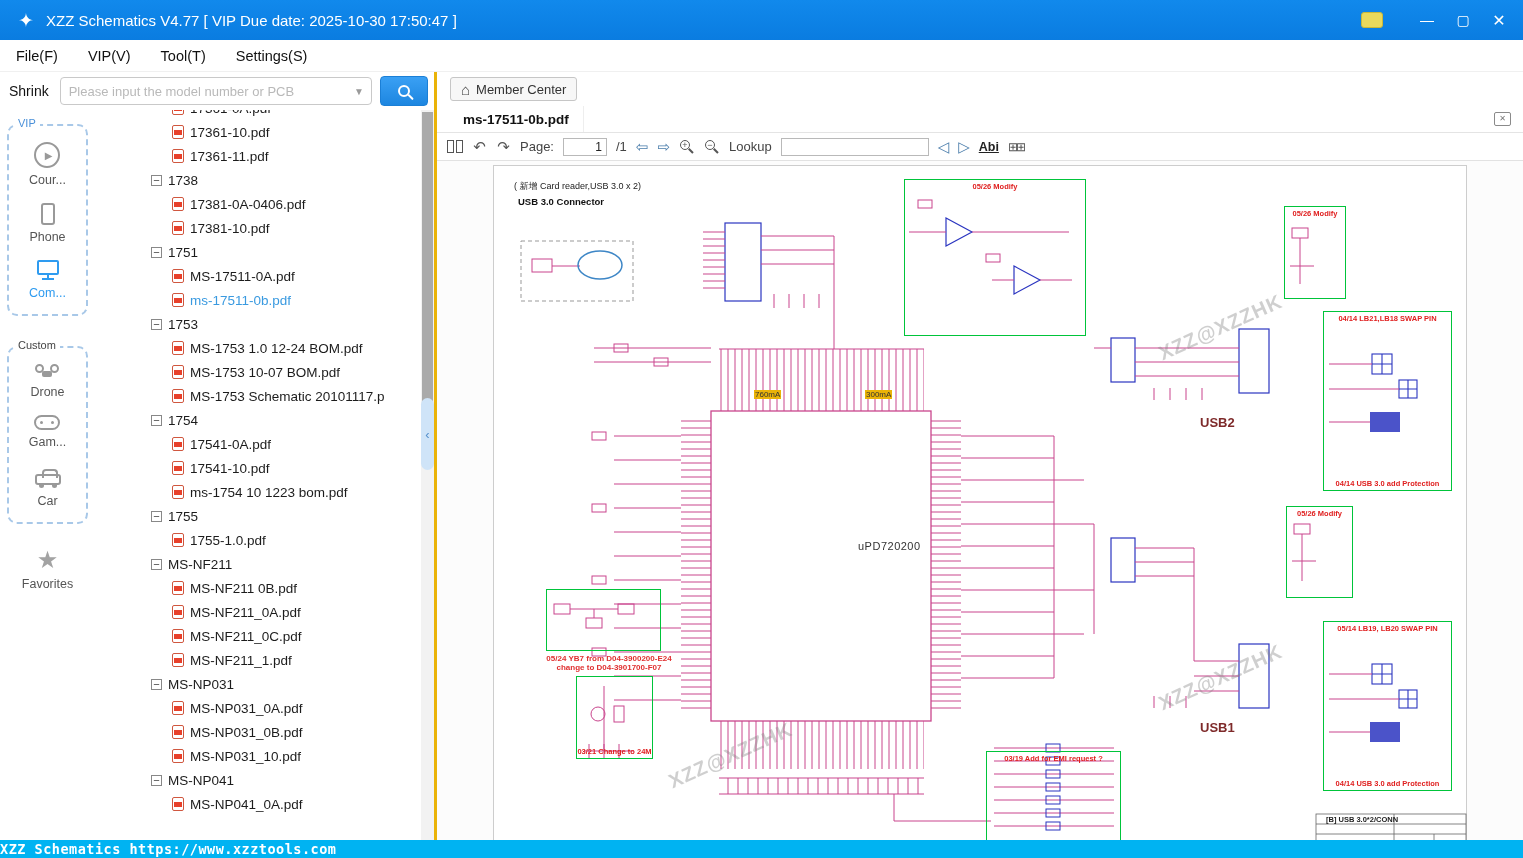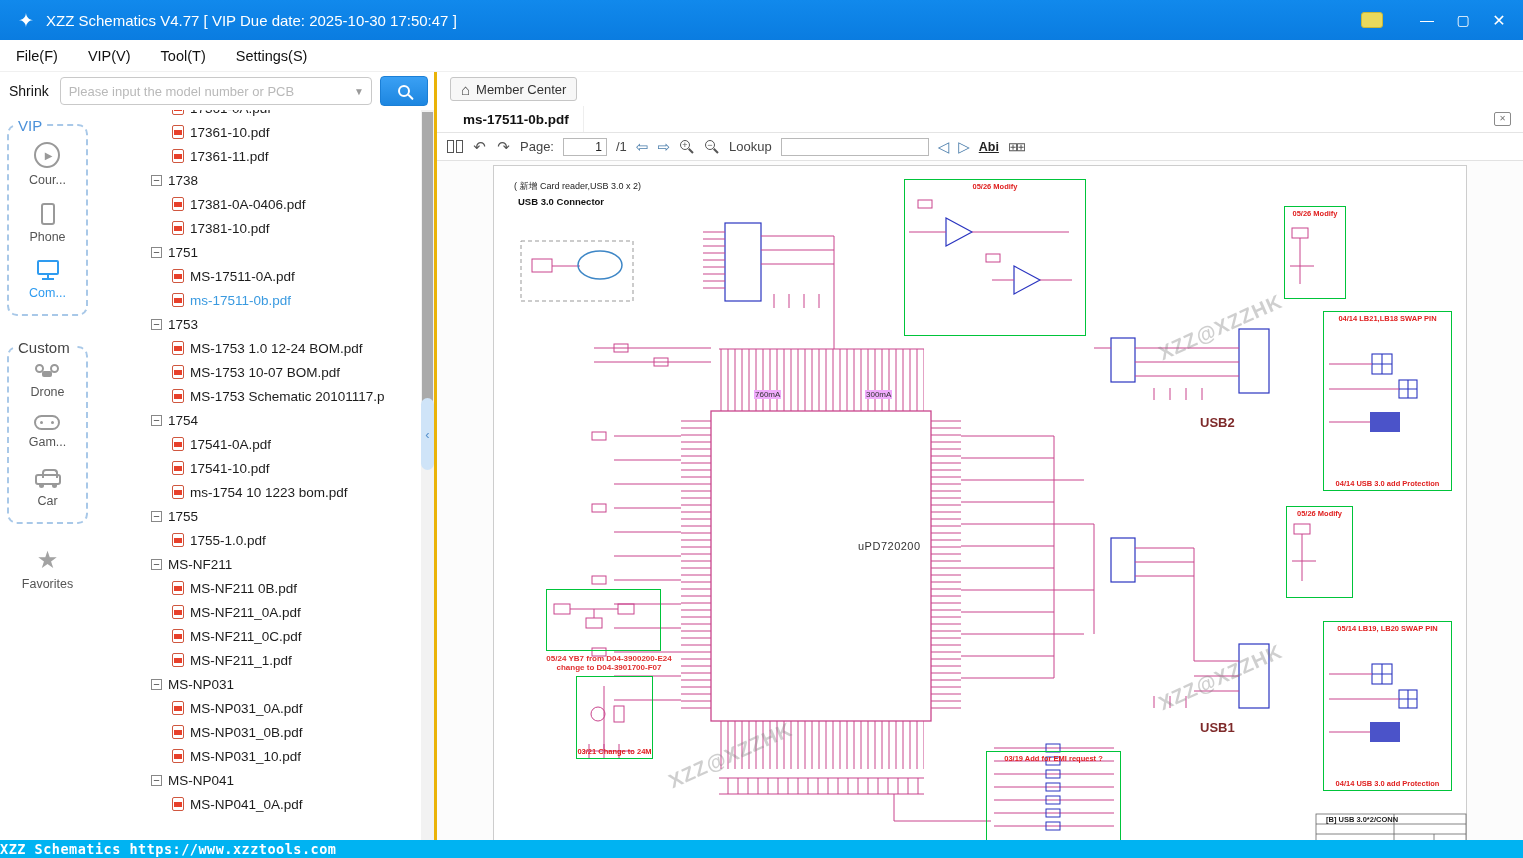--- a/index.html
+++ b/index.html
@@ -36,21 +36,21 @@
   .search-btn { width:48px; height:30px; background:linear-gradient(#3aa0f4,#1d86e0); border:1px solid #1b7fd6; border-radius:4px; display:flex; align-items:center; justify-content:center; flex:none; }
   .mag { width:12px; height:12px; border:2.4px solid #fff; border-radius:50%; position:relative; }
   .mag::after { content:""; position:absolute; width:7px; height:2.4px; background:#fff; transform:rotate(45deg); right:-6px; bottom:-3px; border-radius:1px; }
 
   .dock { flex:1; display:flex; min-height:0; }
 
   
   .iconbar { width:95px; padding-top:2px; flex:none; }
   .group { border:2px dashed #a8c8e8; border-radius:10px; margin:12px 7px 0; position:relative; padding:16px 0 14px; display:flex; flex-direction:column; align-items:center; gap:16px; }
   .group.custom { margin-top:30px; }
-  .group-label { position:absolute; top:-9px; left:5px; background:#fff; padding:0 4px; font-size:15px; }
+  .group-label { position:absolute; top:-9px; left:5px; background:#fff; padding:0 4px; font-size:11px; }
   .vip .group-label { color:#4a90d9; }
   .custom .group-label { color:#444; }
   .side-item { display:flex; flex-direction:column; align-items:center; gap:5px; cursor:default; }
   .side-label { font-size:12.5px; color:#555; }
   .side-label.active { color:#2e9bf0; }
   .ic-play { width:26px; height:26px; border:2px solid #999; border-radius:50%; display:flex; align-items:center; justify-content:center; color:#999; font-size:10px; padding-left:2px; }
   .ic-phone { width:14px; height:22px; border:2px solid #999; border-radius:3px; }
   .ic-monitor { width:22px; height:15px; border:2px solid #2e9bf0; border-radius:2px; position:relative; margin-bottom:6px; }
   .ic-monitor::before { content:""; position:absolute; left:50%; transform:translateX(-50%); bottom:-5px; width:2px; height:4px; background:#2e9bf0; }
   .ic-monitor::after { content:""; position:absolute; left:50%; transform:translateX(-50%); bottom:-7px; width:12px; height:2px; background:#2e9bf0; }
@@ -109,21 +109,21 @@
 
   .pdfarea { flex:1; position:relative; background:#fcfcfc; overflow:hidden; }
   .page { position:absolute; left:56px; top:4px; width:974px; height:700px; background:#fff; border:1px solid #cdcdcd; }
   .schem { position:absolute; left:0; top:0; }
 
   .ov { position:absolute; }
   .sm-note { font-size:9px; color:#222; white-space:nowrap; }
   .sm-title { font-size:9.5px; font-weight:bold; color:#111; white-space:nowrap; }
   .chiplabel { font-size:11px; color:#333; letter-spacing:0.5px; }
   .usb-label { font-size:13px; font-weight:bold; color:#7e2a2a;text-align:right; }
-  .cur-label { font-size:8px; color:#333; background:#f0abfc; padding:0 1px; }
+  .cur-label { font-size:8px; color:#333; background:#eab308; padding:0 1px; }
   .redline { font-size:8px; font-weight:bold; color:#e03030; width:190px; text-align:center; }
   .gbox { position:absolute; border:1.5px solid #00c43a; }
   .glabel { position:absolute; left:0; right:0; text-align:center; font-size:7.5px; font-weight:bold; color:#e02020; white-space:nowrap; }
   .glabel.top { top:2px; } .glabel.bot { bottom:2px; }
   .wm { font-size:20px; font-weight:bold; color:rgba(130,130,130,0.38); transform:rotate(-24deg); white-space:nowrap; letter-spacing:1px; }
   .tblock-text { font-size:7.5px; font-weight:bold; color:#222; white-space:nowrap; }
 
   
   .statusbar { height:18px; background:#00b3f2; display:flex; align-items:center; color:#fff; font-family:"DejaVu Sans Mono", monospace; font-size:13.5px; font-weight:bold; letter-spacing:0.5px; flex:none; }
 </style>

